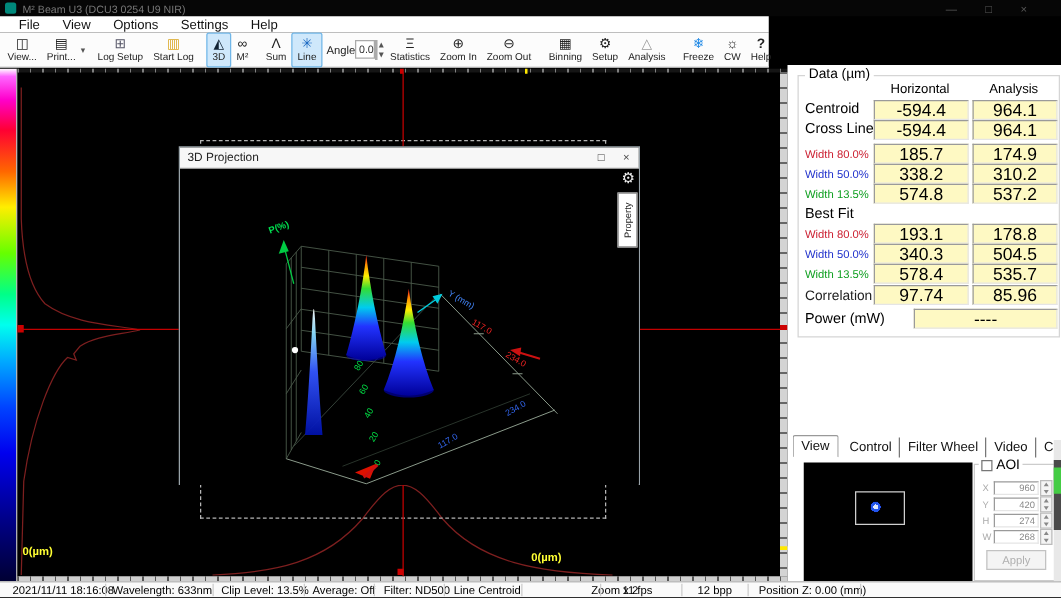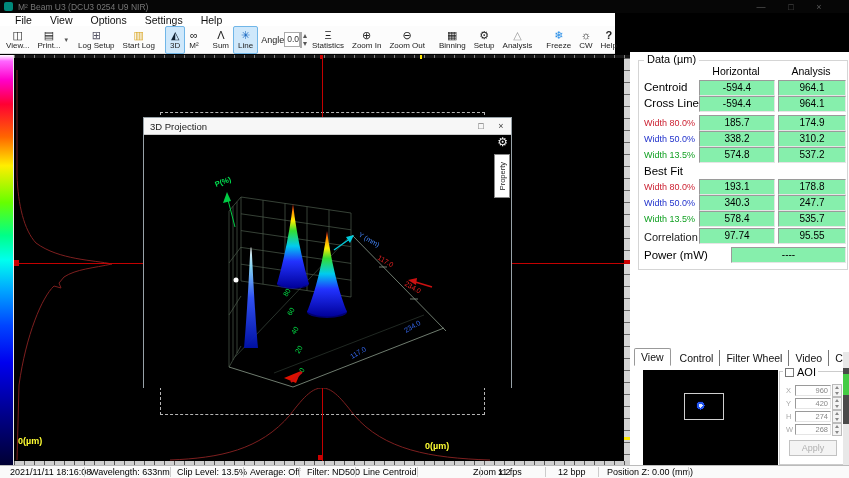--- a/index.html
+++ b/index.html
@@ -50,22 +50,22 @@
   #propertytab span{writing-mode:vertical-rl;transform:rotate(180deg);font-size:7.5px;color:#222;}
   
   #rightpanel{left:630px;top:52px;width:219px;height:413px;background:#fff;}
   #databox{left:638px;top:60px;width:208px;height:208px;border:1px solid #d5d5d5;}
   #databox-title{left:644px;top:53px;background:#fff;padding:0 3px;font-size:11px;color:#000;}
   .colhdr{font-size:10.5px;color:#000;text-align:center;}
   .drow-label{font-size:11.5px;color:#000;}
   .wlabel{font-size:9px;}
   .w-red{color:#cc2233;} .w-blue{color:#2233cc;} .w-green{color:#11a022;}
   .corrlabel{font-size:11px;color:#222;}
-  .vbox{position:absolute;height:14px;background:#86efac;border:1px solid;border-color:#9a9a9a #e5e5e5 #e5e5e5 #9a9a9a;
-        font-size:10px;color:#000;text-align:center;line-height:14px;}
+  .vbox{position:absolute;height:14px;background:#fef9c3;border:1px solid;border-color:#9a9a9a #e5e5e5 #e5e5e5 #9a9a9a;
+        font-size:14px;color:#000;text-align:center;line-height:14px;}
   
   #tabs{left:634px;top:348px;display:flex;align-items:flex-end;height:18px;}
   .tab{font-size:10.5px;color:#111;padding:2px 6px;border-right:1px solid #777;white-space:nowrap;}
   .tab.active{border:1px solid #999;border-bottom:1px solid #fff;background:#fff;margin-right:3px;border-radius:2px 2px 0 0;}
   
   #preview{left:643px;top:370px;width:135px;height:97px;background:#000;}
   #aoirect{position:absolute;left:41px;top:23px;width:38px;height:25px;border:1px solid #cfcfcf;}
   #beamdot{position:absolute;left:53px;top:31px;width:9px;height:9px;border-radius:50%;
     background:radial-gradient(circle,#dfe9ff 0 2px,#2255ee 2px 4px,rgba(0,0,60,.6) 4px);}
   #aoibox{left:779px;top:371px;width:66px;height:92px;border:1px solid #ccc;}
@@ -352,29 +352,29 @@
     <span class="vbox" style="left:139px;top:86px;width:66px;">537.2</span>
 
     <span class="drow-label abs" style="left:5px;top:104px;">Best Fit</span>
 
     <span class="wlabel w-red abs" style="left:5px;top:121px;">Width 80.0%</span>
     <span class="vbox" style="left:60px;top:118px;width:74px;">193.1</span>
     <span class="vbox" style="left:139px;top:118px;width:66px;">178.8</span>
 
     <span class="wlabel w-blue abs" style="left:5px;top:137px;">Width 50.0%</span>
     <span class="vbox" style="left:60px;top:134px;width:74px;">340.3</span>
-    <span class="vbox" style="left:139px;top:134px;width:66px;">247.7</span>
+    <span class="vbox" style="left:139px;top:134px;width:66px;">504.5</span>
 
     <span class="wlabel w-green abs" style="left:5px;top:153px;">Width 13.5%</span>
     <span class="vbox" style="left:60px;top:150px;width:74px;">578.4</span>
     <span class="vbox" style="left:139px;top:150px;width:66px;">535.7</span>
 
     <span class="corrlabel abs" style="left:5px;top:170px;">Correlation %</span>
     <span class="vbox" style="left:60px;top:167px;width:74px;">97.74</span>
-    <span class="vbox" style="left:139px;top:167px;width:66px;">95.55</span>
+    <span class="vbox" style="left:139px;top:167px;width:66px;">85.96</span>
 
     <span class="drow-label abs" style="left:5px;top:188px;">Power (mW)</span>
     <span class="vbox" style="left:92px;top:186px;width:113px;">----</span>
   </div>
   <span class="abs" id="databox-title">Data (µm)</span>
 
   <div class="abs" id="tabs">
     <span class="tab active">View</span>
     <span class="tab">Control</span>
     <span class="tab">Filter Wheel</span>

